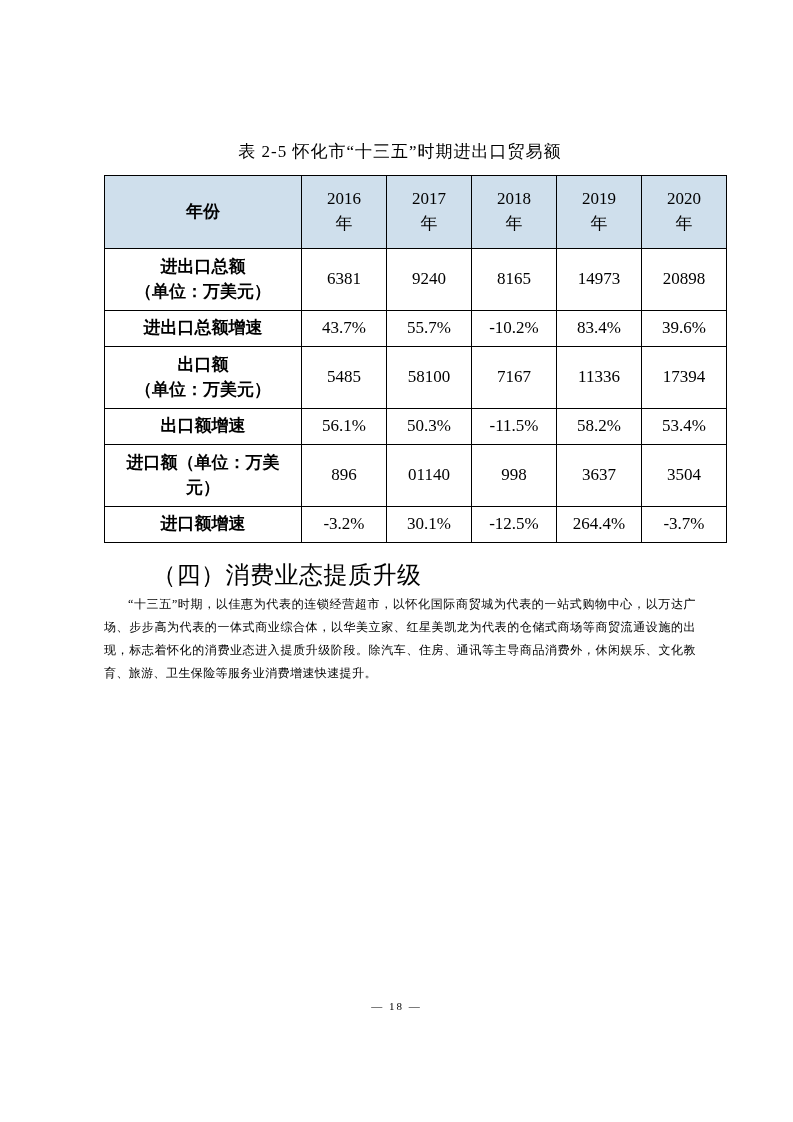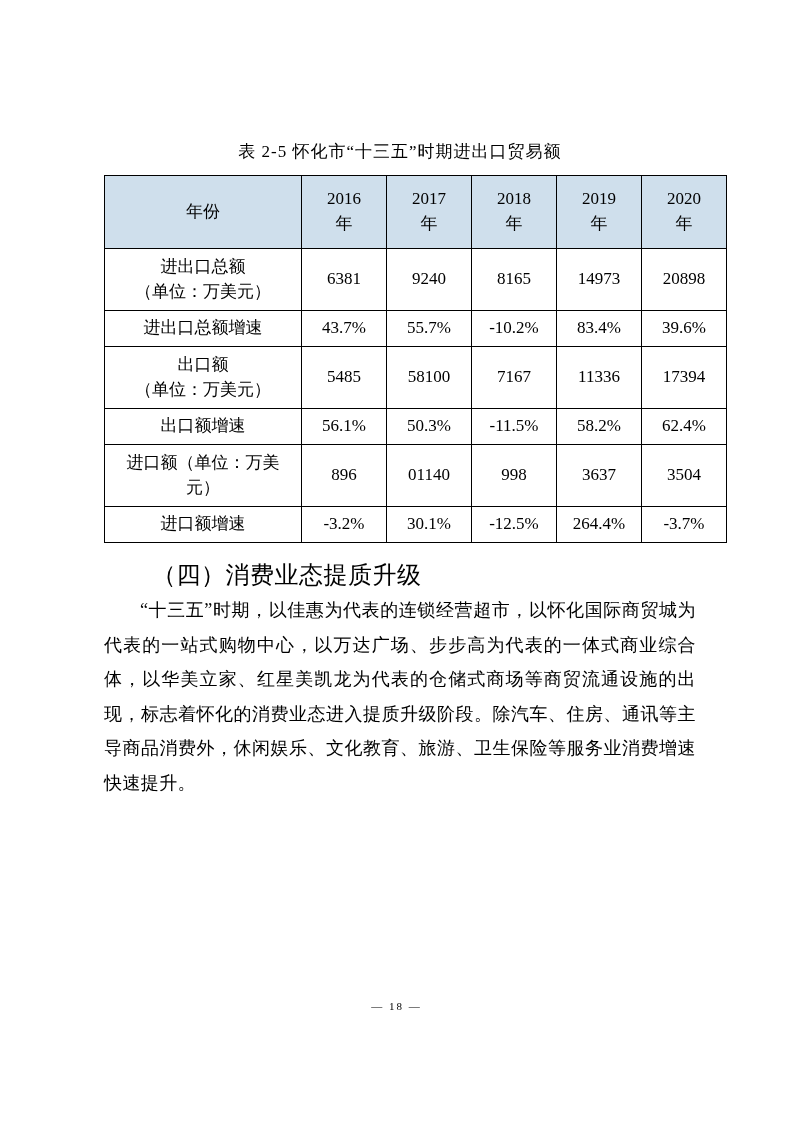--- a/index.html
+++ b/index.html
@@ -48,20 +48,21 @@
     vertical-align: middle;
     padding: 4px 2px;
     line-height: 1.45;
   }
   table.trade tr.head td {
     background: #cfdfec;
     height: 64px;
   }
   td.rowlabel {
     width: 192px;
+    font-weight: bold;
   }
   td.yearcol {
     width: 80px;
   }
   .twoline {
     display: block;
   }
   .tall {
     height: 62px;
   }
@@ -69,21 +70,21 @@
     height: 36px;
     margin-left: 32px;
   }
   .subhead {
     font-size: 24px;
     margin: 16px 0 2px 0;
     text-indent: 2em;
     letter-spacing: 0.5px;
   }
   p.body {
-    font-size: 18px;
+    font-size: 12px;
     line-height: 1.92;
     margin: 0;
     text-indent: 2em;
     text-align: justify;
     letter-spacing: 0.4px;
   }
   .pagenum {
     position: absolute;
     left: 0;
     top: 1000px;
@@ -159,21 +160,21 @@
           <td>11336</td>
           <td>17394</td>
         </tr>
 
         <tr class="med">
           <td class="rowlabel">出口额增速</td>
           <td>56.1%</td>
           <td>50.3%</td>
           <td>-11.5%</td>
           <td>58.2%</td>
-          <td>62.4%</td>
+          <td>53.4%</td>
         </tr>
 
         <tr class="tall">
           <td class="rowlabel">
             <span class="twoline">进口额（单位：万美</span>
             <span class="twoline">元）</span>
           </td>
           <td>896</td>
           <td>01140</td>
           <td>998</td>

